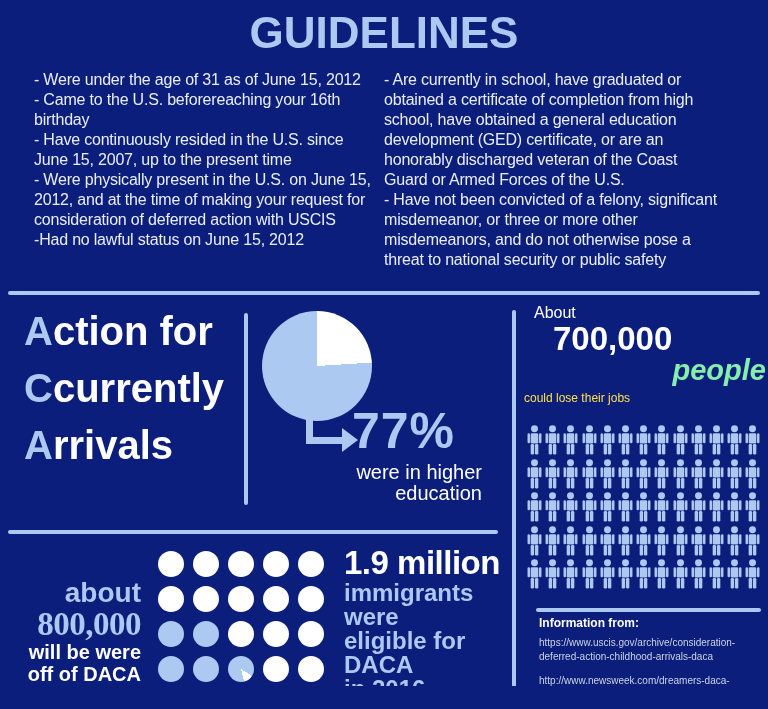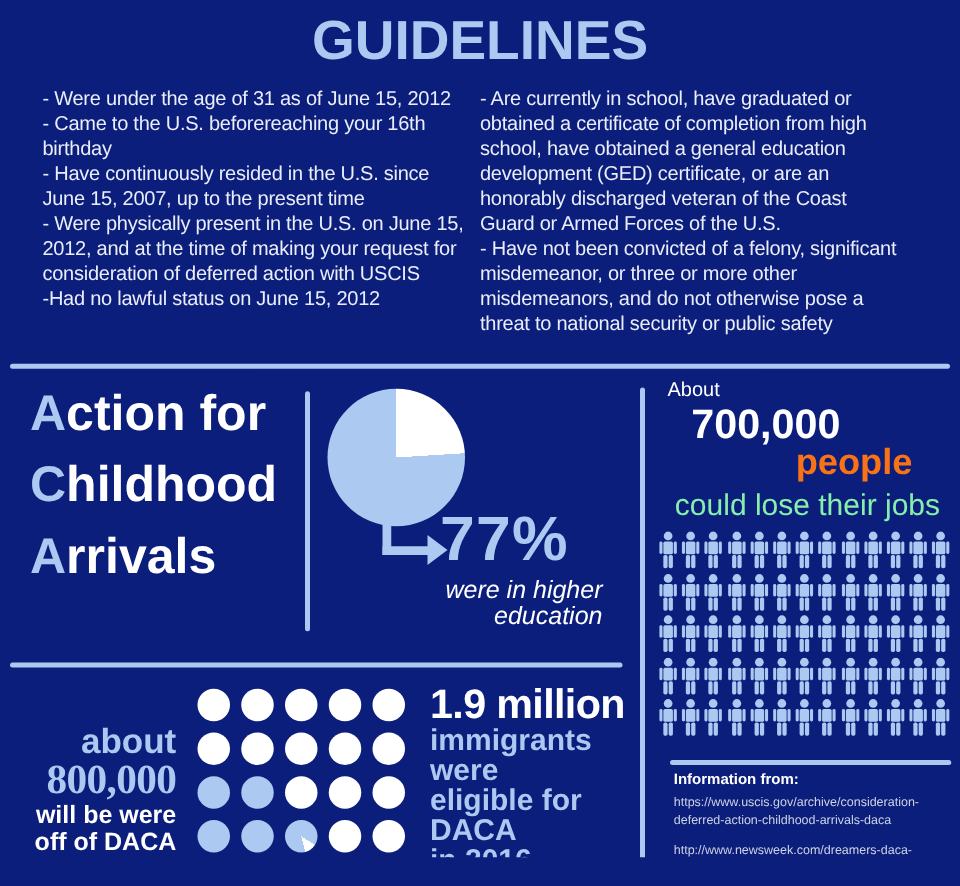--- a/index.html
+++ b/index.html
@@ -19,26 +19,26 @@
   .daca .init{color:var(--accent);}
   
   .pie{left:262px;top:311px;width:110px;height:110px;border-radius:50%;}
   .arrow-v{left:306px;top:413px;width:7px;height:31px;background:var(--accent);}
   .arrow-h{left:306px;top:437px;width:38px;height:7px;background:var(--accent);}
   .arrow-head{left:342px;top:428px;width:0;height:0;
       border-left:16px solid var(--accent);
       border-top:12px solid transparent;border-bottom:12px solid transparent;}
   .percent{left:352px;top:402px;font-size:50px;font-weight:bold;color:var(--accent);letter-spacing:1px;}
   .percent-caption{left:300px;top:462px;width:182px;text-align:right;
-      font-size:20px;line-height:21px;color:#ffffff;font-style:italic;}
+      font-size:20px;line-height:21px;color:#ffffff;}
   
   .jobs-about{left:534px;top:304px;font-size:16px;color:#ffffff;}
   .jobs-number{left:553px;top:320px;font-size:33px;font-weight:bold;color:#ffffff;}
-  .jobs-people{left:504px;top:354px;width:226px;text-align:right;font-size:29px;font-weight:bold;color:#f97316;}
-  .jobs-caption{left:524px;top:391px;width:228px;text-align:right;font-size:24px;color:#86efac;}
+  .jobs-people{left:540px;top:354px;width:226px;text-align:right;font-size:29px;font-weight:bold;color:#86efac;font-style:italic;}
+  .jobs-caption{left:524px;top:391px;width:228px;text-align:left;font-size:12px;color:#fde047;}
   .person-grid{left:526px;top:425px;display:grid;grid-template-columns:repeat(13,18.2px);grid-auto-rows:33.6px;}
   .person{display:block;width:17px;height:30px;}
   .person svg{display:block;}
   
   .removal-labels{left:0px;top:578px;width:141px;text-align:right;}
   .r-about{font-size:28px;font-weight:bold;color:var(--accent);line-height:29px;}
   .r-number{font-size:33px;font-weight:bold;color:var(--accent);line-height:34px;letter-spacing:-0.5px;font-family:Liberation Serif, serif;}
   .r-cap{font-size:20px;font-weight:bold;color:#ffffff;line-height:22px;}
   .dot-grid{left:158px;top:551px;display:grid;grid-template-columns:repeat(5,35px);grid-auto-rows:35px;}
   .dot{width:26px;height:26px;border-radius:50%;}
@@ -74,21 +74,21 @@
     </div>
 
   <div class="abs divider" style="left:8px;top:291px;width:752px;height:4px;"></div>
   <div class="abs divider" style="left:244px;top:313px;width:4px;height:192px;"></div>
   <div class="abs divider" style="left:512px;top:310px;width:4px;height:385px;"></div>
   <div class="abs divider" style="left:8px;top:530px;width:490px;height:4px;"></div>
   <div class="abs divider" style="left:536px;top:608px;width:225px;height:4px;"></div>
 
   <div class="abs daca">
       <div><span class="init">A</span><span>ction for</span></div>
-      <div><span class="init">C</span><span>hildhood</span></div>
+      <div><span class="init">C</span><span>currently</span></div>
       <div><span class="init">A</span><span>rrivals</span></div>
     </div>
 
   <div class="abs pie" style="background: conic-gradient(rgb(255, 255, 255) 0deg, rgb(255, 255, 255) 24%, rgb(171, 201, 241) 24%, rgb(171, 201, 241) 100%);"></div>
   <div class="abs arrow-v"></div>
   <div class="abs arrow-h"></div>
   <div class="abs arrow-head"></div>
   <div class="abs percent">77%</div>
   <div class="abs percent-caption">
       <div>were in higher</div>

